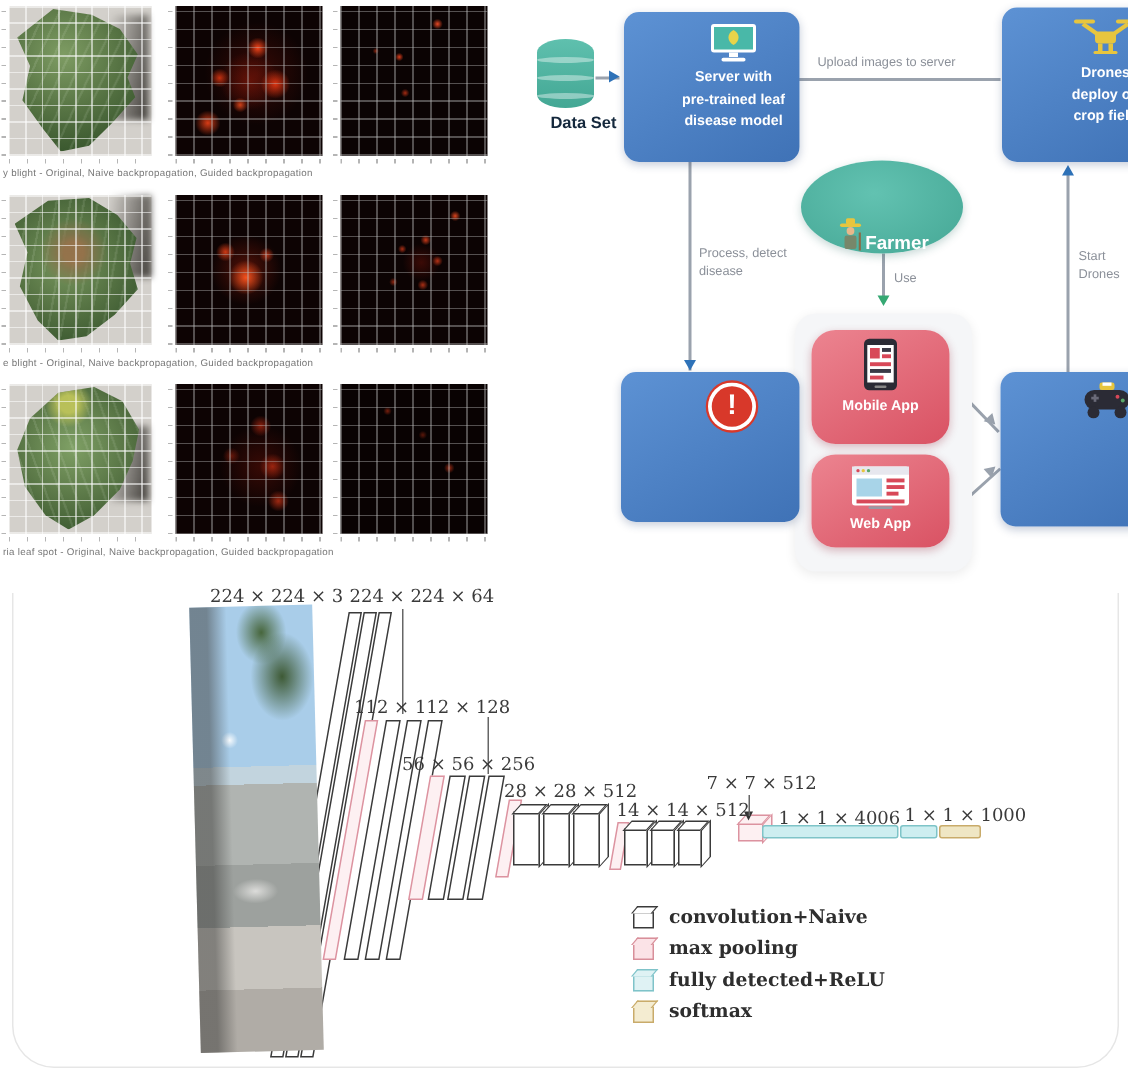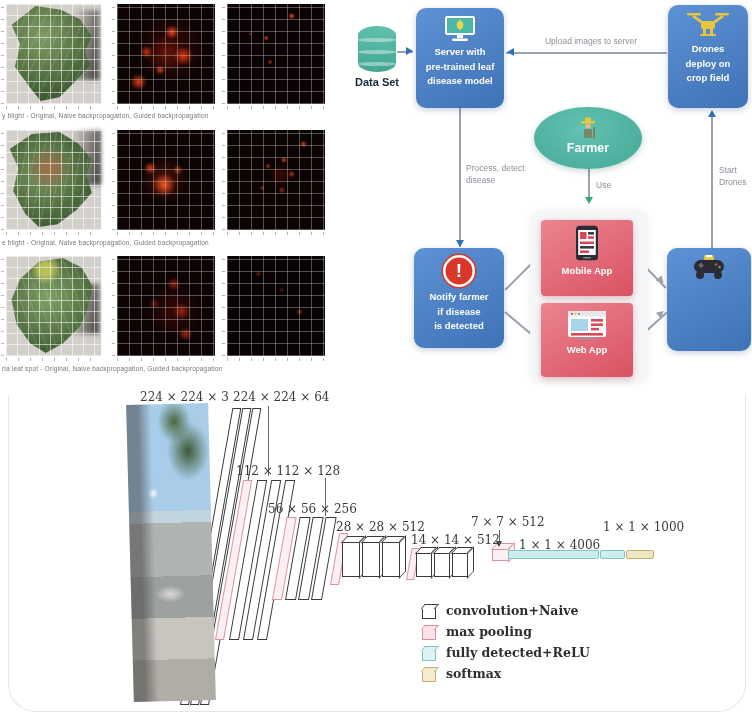--- a/index.html
+++ b/index.html
@@ -66,34 +66,34 @@
     radial-gradient(circle 34px at 58% 55%,rgba(120,20,8,.4),rgba(120,20,8,0) 80%);}
   .hm-r3c{background-color:#090202;background-image:
     radial-gradient(circle 4px at 32% 18%,rgba(230,60,25,.5),rgba(230,60,25,0) 70%),
     radial-gradient(circle 5px at 74% 56%,rgba(240,65,28,.6),rgba(240,65,28,0) 70%),
     radial-gradient(circle 4px at 56% 34%,rgba(215,55,22,.4),rgba(215,55,22,0) 70%);}
   .cap{position:absolute;left:2px;width:326px;font-size:6.5px;color:#777;letter-spacing:.2px;}
   
   .fbox{position:absolute;border-radius:10px;color:#fff;font-weight:bold;font-size:9.5px;
     line-height:1.55;text-align:center;display:flex;flex-direction:column;align-items:center;
     justify-content:flex-start;box-shadow:0 2px 6px rgba(30,60,110,.25);z-index:3;white-space:pre-line;}
-  .blue{background:linear-gradient(150deg,#5d92d4,#3f72b6);}
-  .pink{background:linear-gradient(150deg,#ec8490,#d95263);border-radius:4px;
+  .blue{background:linear-gradient(150deg,#5d92d4,#3f72b6);padding-left:29px;}
+  .pink{background:linear-gradient(150deg,#ec8490,#d95263);border-radius:16px;
     box-shadow:0 2px 6px rgba(150,40,60,.3);}
   .fbox .bl{margin-top:3px;}
   .edge{position:absolute;height:1.6px;background:#9aa2ad;transform-origin:0 50%;z-index:1;}
   .vline{position:absolute;width:1.6px;background:#9aa2ad;z-index:1;}
   .arr{position:absolute;width:0;height:0;border:4.5px solid transparent;z-index:2;}
   .elabel{position:absolute;color:#8b9099;font-size:8.5px;line-height:1.4;white-space:pre-line;z-index:2;}
   .cylwrap{position:absolute;z-index:3;}
   .cyl{width:38px;height:46px;background:linear-gradient(180deg,#5fc0ae,#43a794);border-radius:19px/9px;position:relative;}
   .cyl .st{position:absolute;left:0;right:0;height:4px;background:rgba(255,255,255,.4);border-radius:50%;}
-  .dslabel{position:absolute;font-weight:bold;font-size:11px;color:#14283c;text-align:center;z-index:3;}
+  .dslabel{position:absolute;font-weight:bold;font-size:11px;color:#14283c;text-align:right;z-index:3;}
   .ellipse{position:absolute;border-radius:50%;background:radial-gradient(ellipse at 45% 35%,#62c2b1,#45a795);
-    color:#fff;font-weight:bold;font-size:12.5px;display:flex;flex-direction:column;align-items:center;
+    color:#fff;font-weight:bold;font-size:12.5px;display:flex;flex-direction:row;align-items:flex-end;
     justify-content:center;z-index:3;box-shadow:0 2px 6px rgba(30,100,90,.25);}
   .appwrap{position:absolute;background:#f5f6f8;border-radius:14px;z-index:2;box-shadow:0 2px 8px rgba(0,0,0,.08);}
   .excl{width:32px;height:32px;border-radius:50%;background:#d8382a;box-shadow:inset 0 0 0 2.5px #fff,0 0 0 1.5px #d8382a;
     color:#fff;font-weight:900;font-size:19px;line-height:32px;text-align:center;margin-top:7px;}
   
   .card{position:absolute;left:8px;top:395px;width:736px;height:316px;border:1px solid #e6e6e6;
     border-top:none;border-radius:0 0 28px 28px;z-index:0;}
   .cnnlab{position:absolute;font-family:"DejaVu Serif",serif;font-weight:normal;font-size:12px;
     color:#3a3a3a;white-space:nowrap;z-index:5;text-align:right;}
   .sheet{position:absolute;background:#fff;border:1.2px solid #3a3a3a;transform:skewX(-10deg);
@@ -265,42 +265,39 @@
         <rect x="13" y="7" width="6" height="2.6" fill="#3a3a46"></rect>
         <rect x="13" y="11.2" width="6" height="2.6" fill="#d84858"></rect>
         <rect x="5" y="16.5" width="14" height="2.6" fill="#d84858"></rect>
         <rect x="5" y="21" width="14" height="2.6" fill="#3a3a46"></rect>
         <rect x="5" y="25.4" width="9" height="2.6" fill="#d84858"></rect>
         <rect x="8" y="32" width="8" height="1.6" rx="0.8" fill="#888"></rect>
       </svg>
       <div class="bl">Mobile App</div>
     </div>
 
-    <div class="fbox pink" style="left:541px;top:303px;width:92px;height:74px">
+    <div class="fbox pink" style="left:541px;top:303px;width:92px;height:62px">
       <svg width="40" height="30" viewBox="0 0 40 30" style="margin-top:7px">
         <rect x="1" y="1" width="38" height="26" rx="2" fill="#fff"></rect>
         <rect x="1" y="1" width="38" height="5.5" fill="#e7e7ee"></rect>
         <circle cx="5" cy="3.8" r="1.1" fill="#d84858"></circle>
         <circle cx="8.5" cy="3.8" r="1.1" fill="#e7c53e"></circle>
         <circle cx="12" cy="3.8" r="1.1" fill="#5aa86a"></circle>
         <rect x="4" y="9" width="17" height="12" fill="#a8d4e8"></rect>
         <rect x="24" y="9" width="12" height="2.6" fill="#d84858"></rect>
         <rect x="24" y="13.4" width="12" height="2.6" fill="#d84858"></rect>
         <rect x="24" y="17.8" width="8" height="2.6" fill="#d84858"></rect>
         <rect x="4" y="23" width="32" height="2.6" fill="#d84858"></rect>
         <rect x="12" y="27.5" width="16" height="1.8" rx="0.9" fill="#9a9aa4"></rect>
       </svg>
       <div class="bl">Web App</div>
     </div>
 
     <div class="fbox blue" style="left:414px;top:248px;width:90px;height:100px">
       <div class="excl">!</div>
-      <div class="bl">Notify farmer
-if disease
-is detected</div>
     </div>
 
     <div class="fbox blue" style="left:667px;top:248px;width:84px;height:103px">
       <svg width="34" height="25" viewBox="0 0 34 25" style="margin-top:6px">
         <rect x="12" y="1" width="10" height="5" rx="1.5" fill="#e7c53e"></rect>
         <rect x="14" y="1" width="6" height="2.2" fill="#fff"></rect>
         <rect x="2" y="6" width="30" height="13" rx="6.5" fill="#2b2b35"></rect>
         <circle cx="8" cy="21" r="4" fill="#2b2b35"></circle>
         <circle cx="26" cy="21" r="4" fill="#2b2b35"></circle>
         <rect x="6.5" y="10.5" width="5" height="1.8" fill="#6a6a78"></rect>
@@ -315,21 +312,21 @@
   <div>
 
     <div class="cnnlab" style="left:140px;top:390px">224 × 224 × 3</div>
     <div class="cnnlab" style="left:233px;top:390px">224 × 224 × 64</div>
     <div class="cnnlab" style="left:236px;top:464px">112 × 112 × 128</div>
     <div class="cnnlab" style="left:268px;top:502px">56 × 56 × 256</div>
     <div class="cnnlab" style="left:336px;top:520px">28 × 28 × 512</div>
     <div class="cnnlab" style="left:411px;top:533px">14 × 14 × 512</div>
     <div class="cnnlab" style="left:471px;top:515px">7 × 7 × 512</div>
     <div class="cnnlab" style="left:519px;top:538px">1 × 1 × 4006</div>
-    <div class="cnnlab" style="left:603px;top:520px">1 × 1 × 1000</div>
+    <div class="cnnlab" style="left:603px;top:536px">1 × 1 × 1000</div>
 
     <div class="ptr" style="left:268px;top:406px;height:70px"></div>
     <div class="ptr" style="left:325px;top:478px;height:38px"></div>
     <div class="ptr" style="left:499px;top:530px;height:14px"></div>
     <div class="arr" style="left:495.5px;top:541px;border-top:6px solid #333;border-left-width:3.5px;border-right-width:3.5px"></div>
 
     <div class="photo"></div>
 
     <div class="sheet" style="left:180px;top:408px;width:6.5px;height:295px"></div>
     <div class="sheet" style="left:190px;top:408px;width:6.5px;height:295px"></div>

